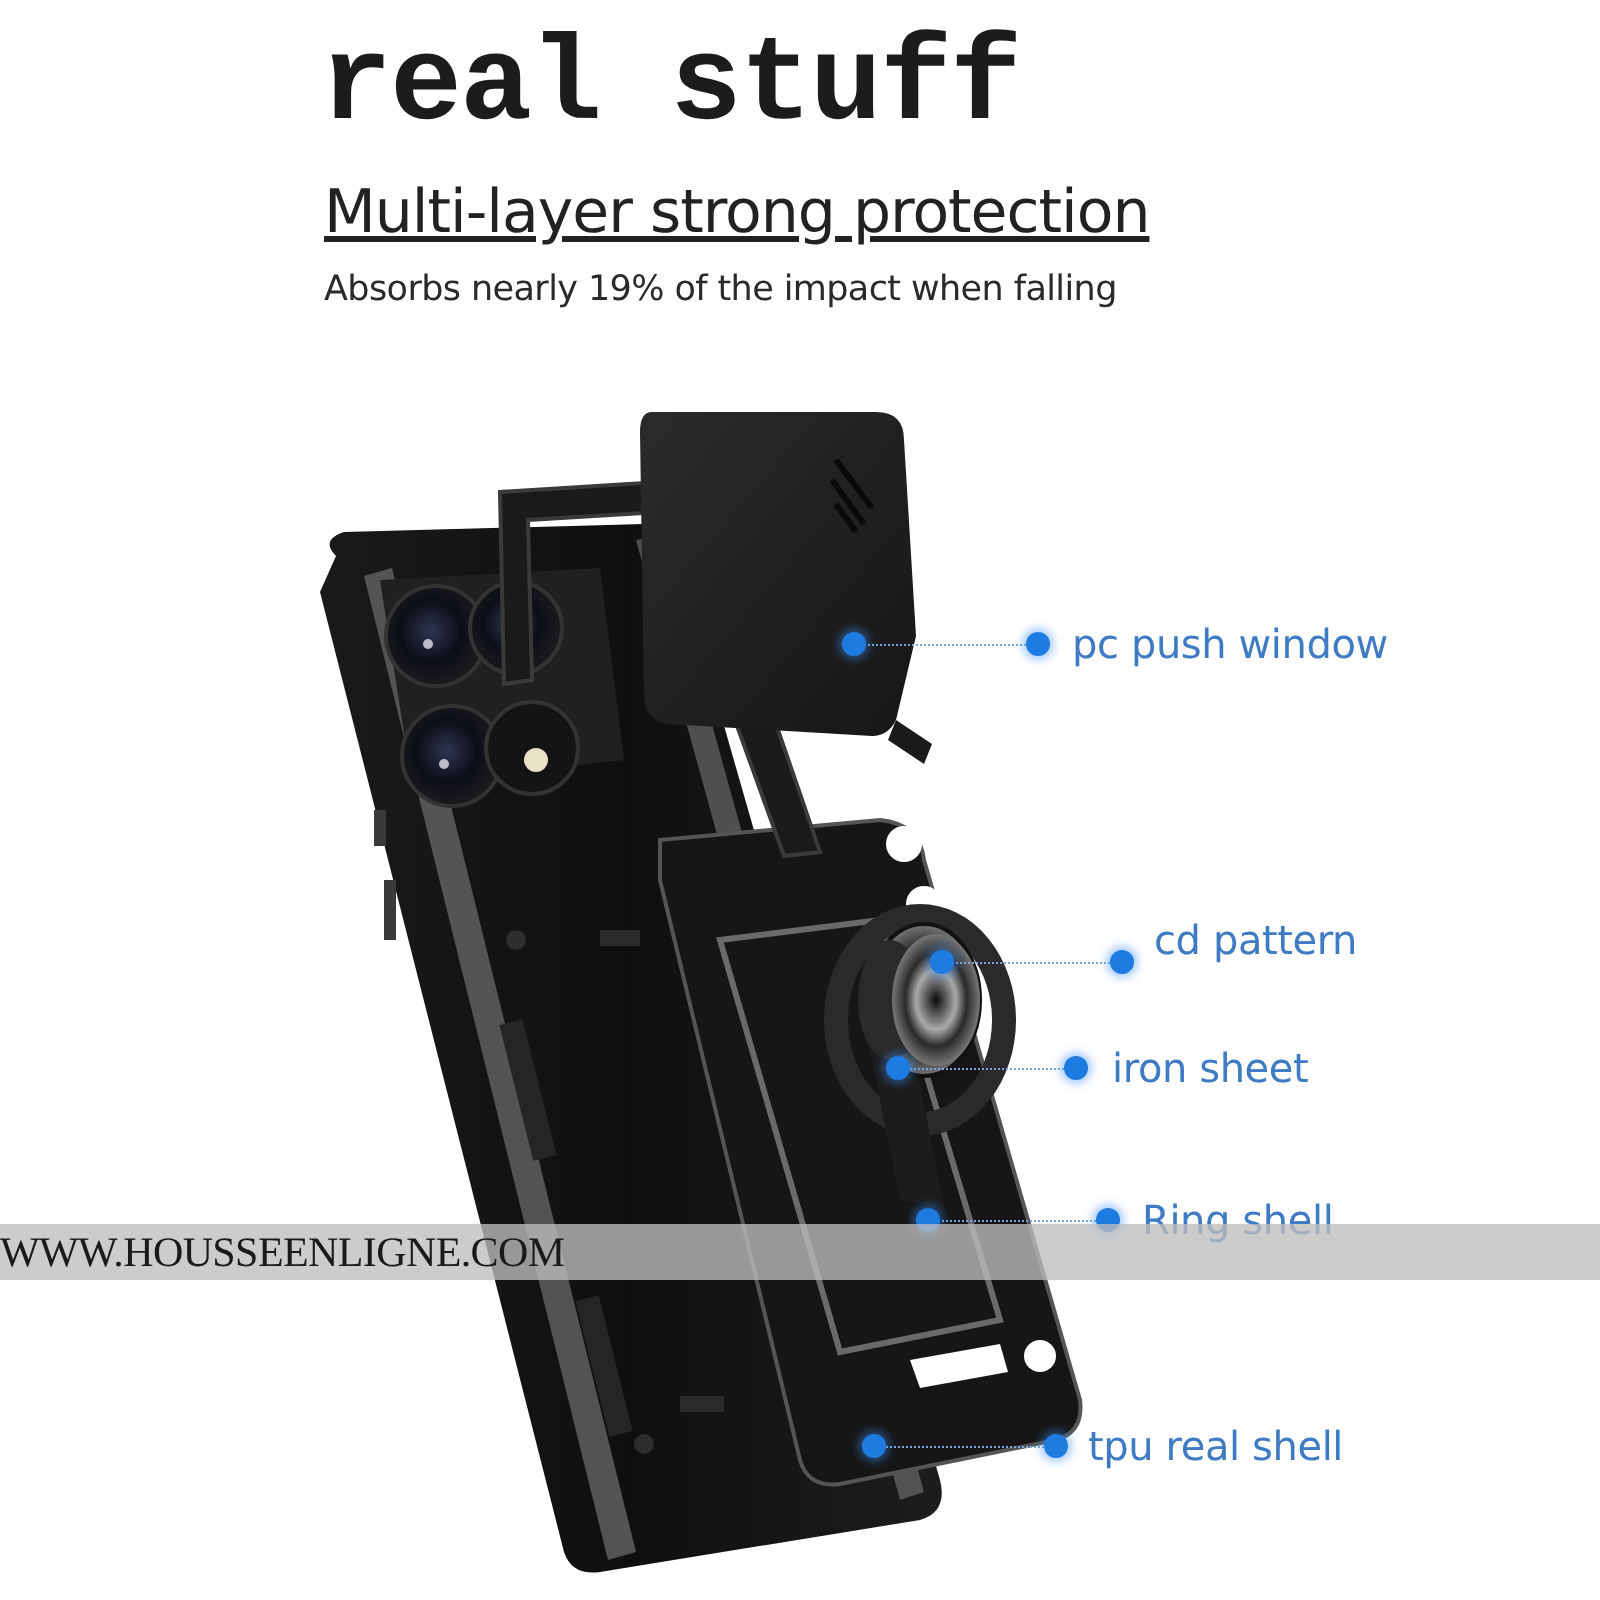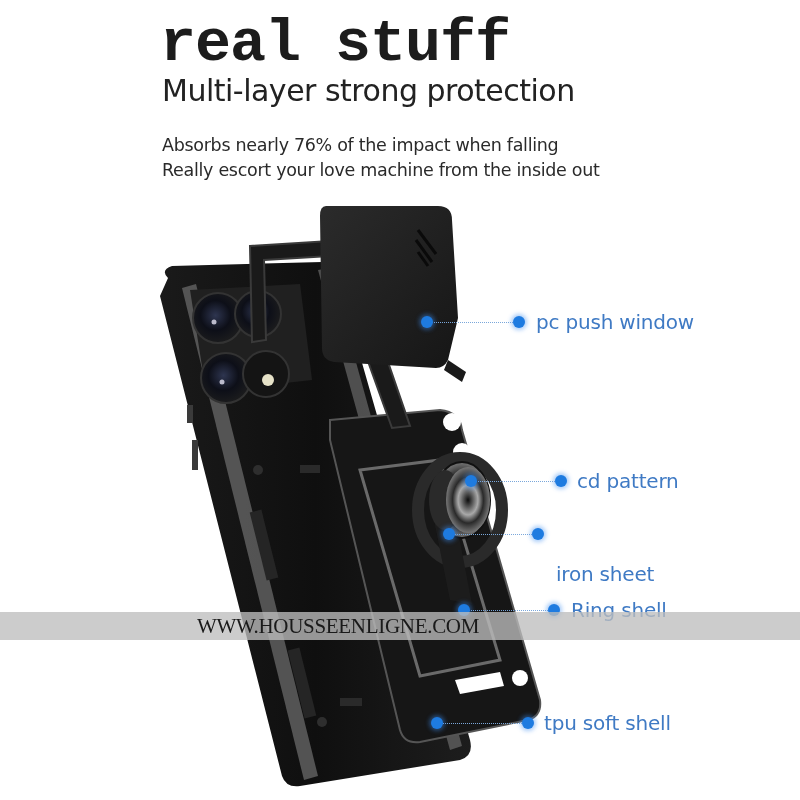--- a/index.html
+++ b/index.html
@@ -9,23 +9,23 @@
       font-family: "DejaVu Sans", sans-serif;
       color: #1e1e1e;
     }
     .headline {
       position: absolute; left: 160px; top: 14px;
       font-family: Liberation Mono, monospace;
       font-weight: bold; font-size: 60px; letter-spacing: -1px;
       color: #1c1c1c; line-height: 1;
     }
     .subhead {
-      position: absolute; left: 162px; top: 76px;
+      position: absolute; left: 162px; top: 92px;
       font-family: "DejaVu Sans", sans-serif;
-      font-size: 30px; color: #222; line-height: 1; letter-spacing: -0.5px;
+      font-size: 30px; color: #222; line-height: 1; letter-spacing: -0.5px; text-decoration: underline;
     }
     .body-lines {
       position: absolute; left: 162px; top: 133px;
       font-family: "DejaVu Sans", sans-serif;
       font-size: 17.5px; color: #2a2a2a; line-height: 25px; letter-spacing: -0.3px;
     }
     .body-lines div { white-space: nowrap; }
 
     
     .product { position: absolute; left: 0; top: 0; width: 800px; height: 800px; }
@@ -45,33 +45,32 @@
       font-size: 20px; color: #3f7ac4; white-space: nowrap;
       transform: translateY(-50%); letter-spacing: -0.2px;
     }
 
     .watermark-band {
       position: absolute; left: 0; top: 612px; width: 800px; height: 28px;
       background: rgba(190,190,190,0.78);
     }
     .watermark-text {
       position: absolute; left: 0; top: 612px; width: 676px; height: 28px;
-      text-align: center; line-height: 28px;
+      text-align: left; line-height: 28px;
       font-family: "Liberation Serif", serif; font-size: 21px;
       color: #1a1a1a; letter-spacing: -0.3px;
     }
   </style>
 </head>
 <body>
 
 <div class="headline">real stuff</div>
 <div class="subhead">Multi-layer strong protection</div>
 <div class="body-lines">
-  <div>Absorbs nearly 76% of the impact when falling</div>
-  <div>Really escort your love machine from the inside out</div>
+  <div>Absorbs nearly 19% of the impact when falling</div>
 </div>
 
 <svg class="product" viewBox="0 0 800 800" xmlns="http://www.w3.org/2000/svg">
   <defs>
     <linearGradient id="caseGrad" x1="0" y1="0" x2="1" y2="0">
       <stop offset="0" stop-color="#1a1a1a"></stop>
       <stop offset="0.5" stop-color="#0f0f0f"></stop>
       <stop offset="1" stop-color="#1d1d1d"></stop>
     </linearGradient>
     <linearGradient id="windowGrad" x1="0" y1="0" x2="1" y2="1">
@@ -151,38 +150,38 @@
   <div class="callout-line" style="left:427px; top:322px; width:92px;"></div>
   <div class="dot" style="left:427px; top:322px;"></div>
   <div class="dot" style="left:519px; top:322px;"></div>
   <div class="callout-label" style="left:536px; top:322px;">pc push window</div>
 </div>
 
 <div>
   <div class="callout-line" style="left:471px; top:481px; width:90px;"></div>
   <div class="dot" style="left:471px; top:481px;"></div>
   <div class="dot" style="left:561px; top:481px;"></div>
-  <div class="callout-label" style="left:577px; top:481px;">cd pattern</div>
+  <div class="callout-label" style="left:577px; top:470px;">cd pattern</div>
 </div>
 
 <div>
   <div class="callout-line" style="left:449px; top:534px; width:89px;"></div>
   <div class="dot" style="left:449px; top:534px;"></div>
   <div class="dot" style="left:538px; top:534px;"></div>
-  <div class="callout-label" style="left:556px; top:534px;margin-top:40px;">iron sheet</div>
+  <div class="callout-label" style="left:556px; top:534px;">iron sheet</div>
 </div>
 
 <div>
   <div class="callout-line" style="left:464px; top:610px; width:90px;"></div>
   <div class="dot" style="left:464px; top:610px;"></div>
   <div class="dot" style="left:554px; top:610px;"></div>
   <div class="callout-label" style="left:571px; top:610px;">Ring shell</div>
 </div>
 
 <div>
   <div class="callout-line" style="left:437px; top:723px; width:91px;"></div>
   <div class="dot" style="left:437px; top:723px;"></div>
   <div class="dot" style="left:528px; top:723px;"></div>
-  <div class="callout-label" style="left:544px; top:723px;">tpu soft shell</div>
+  <div class="callout-label" style="left:544px; top:723px;">tpu real shell</div>
 </div>
 
 <div class="watermark-band"></div>
 <div class="watermark-text">WWW.HOUSSEENLIGNE.COM</div>
 
 </body></html>

